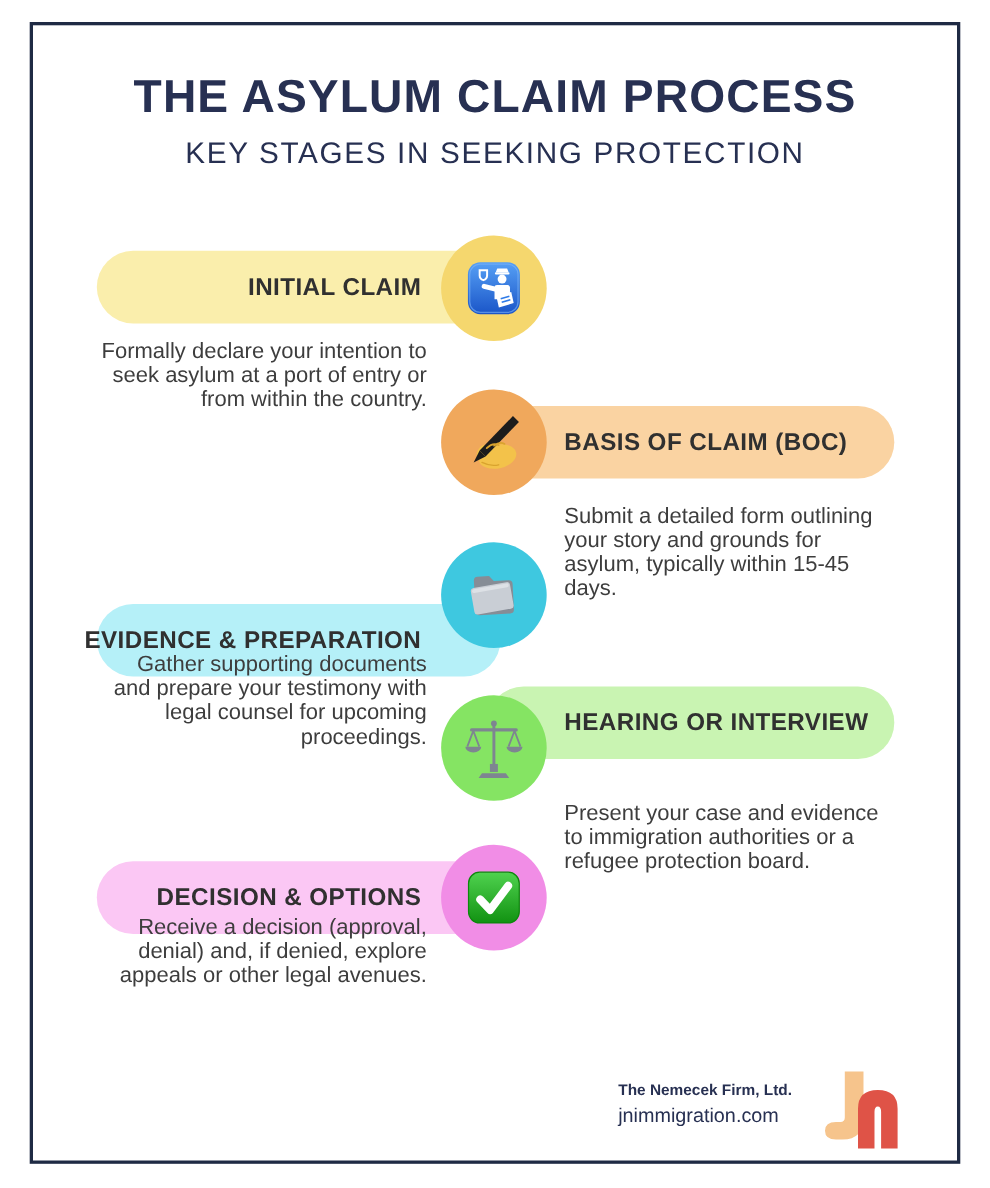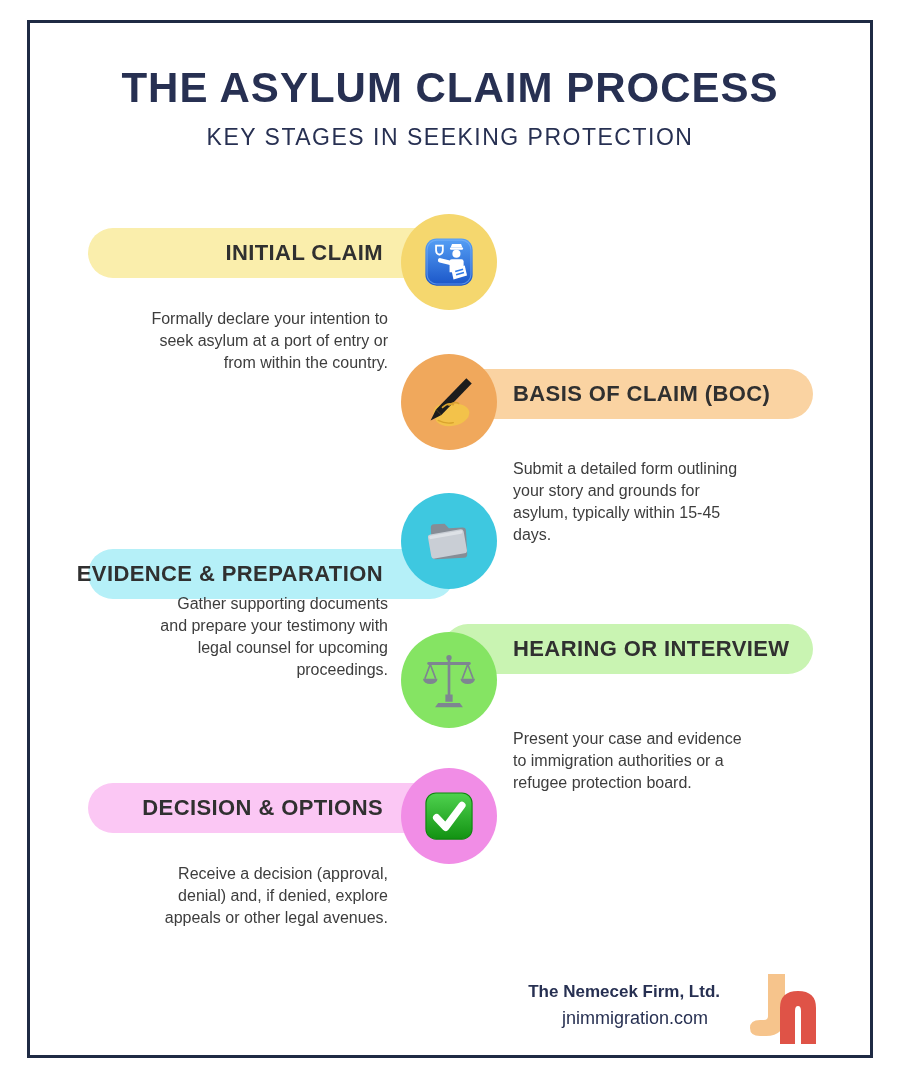--- a/index.html
+++ b/index.html
@@ -11,47 +11,47 @@
     position:absolute;left:27px;top:20px;width:840px;height:1032px;
     border:3px solid var(--border-color,#1F2A44);background:#fff;
   }
   .main-title{
     position:absolute;top:64px;left:0;right:0;text-align:center;
     font-size:42px;font-weight:bold;letter-spacing:1px;
     color:var(--title-color,#273052);margin:0;
   }
   .subtitle{
     position:absolute;top:124px;left:0;right:0;text-align:center;
-    font-size:23px;font-weight:400;letter-spacing:1.5px;
+    font-size:27px;font-weight:400;letter-spacing:1.5px;
     color:var(--title-color,#273052);margin:0;
   }
   .pill{
-    position:absolute;height:50px;border-radius:33px;
+    position:absolute;height:66px;border-radius:33px;
     display:flex;align-items:center;box-sizing:border-box;
   }
   .pill.left{left:88px;width:367px;justify-content:flex-end;padding-right:72px;}
   .pill.right{left:443px;width:370px;justify-content:flex-start;padding-left:70px;}
   .stage-title{
     font-size:22px;font-weight:bold;letter-spacing:0.4px;white-space:nowrap;
     color:var(--heading-text-color,#303030);
   }
   .circle{
     position:absolute;left:401px;width:96px;height:96px;border-radius:50%;
     display:flex;align-items:center;justify-content:center;
   }
   .desc{
-    position:absolute;margin:0;font-size:16px;line-height:22px;
+    position:absolute;margin:0;font-size:20px;line-height:22px;
     color:var(--body-text-color,#3D3D3D);white-space:pre-line;
   }
   .desc.ta-right{text-align:right;}
   .footer-text{
     position:absolute;top:982px;left:420px;width:300px;text-align:right;
     color:var(--title-color,#273052);
   }
-  .firm-name{font-size:17px;font-weight:bold;margin:0;}
+  .firm-name{font-size:14px;font-weight:bold;margin:0;}
   .website{font-size:18px;font-weight:400;margin:6px 12px 0 0;}
   .logo{position:absolute;left:738px;top:970px;}
 </style>
 </head>
 <body>
 
 <div class="canvas">
   <div class="frame"></div>
 
   <h1 class="main-title">THE ASYLUM CLAIM PROCESS</h1>
@@ -159,21 +159,21 @@
         <defs>
           <linearGradient id="cg" x1="0" y1="0" x2="0" y2="1">
             <stop offset="0" stop-color="#4FD24F"></stop>
               <stop offset="1" stop-color="#129212"></stop>
           </linearGradient>
         </defs>
         <rect x="3.5" y="3.5" width="41" height="41" rx="9" fill="url(#cg)" stroke="#0D870D" stroke-width="1"></rect>
         <path d="M13 25.5 L21 34 L35.5 14.5" stroke="#fff" stroke-width="6.5" fill="none" stroke-linecap="round" stroke-linejoin="round"></path>
       </svg>
     </div>
-    <p class="desc ta-right" style="left:78px;width:310px;top:863px;">Receive a decision (approval,
+    <p class="desc ta-right" style="left:78px;width:310px;top:832px;">Receive a decision (approval,
 denial) and, if denied, explore
 appeals or other legal avenues.</p>
   </section>
 
   <div class="footer-text">
     <p class="firm-name">The Nemecek Firm, Ltd.</p>
     <p class="website">jnimmigration.com</p>
   </div>
   <svg class="logo" viewBox="0 0 92 80" width="92" height="80">
     <path d="M30 4 H47 V46 Q47 66 28 66 H22 Q12 66 12 58 Q12 50 22 50 H26 Q30 50 30 46 Z" fill="#F6C48C"></path>

